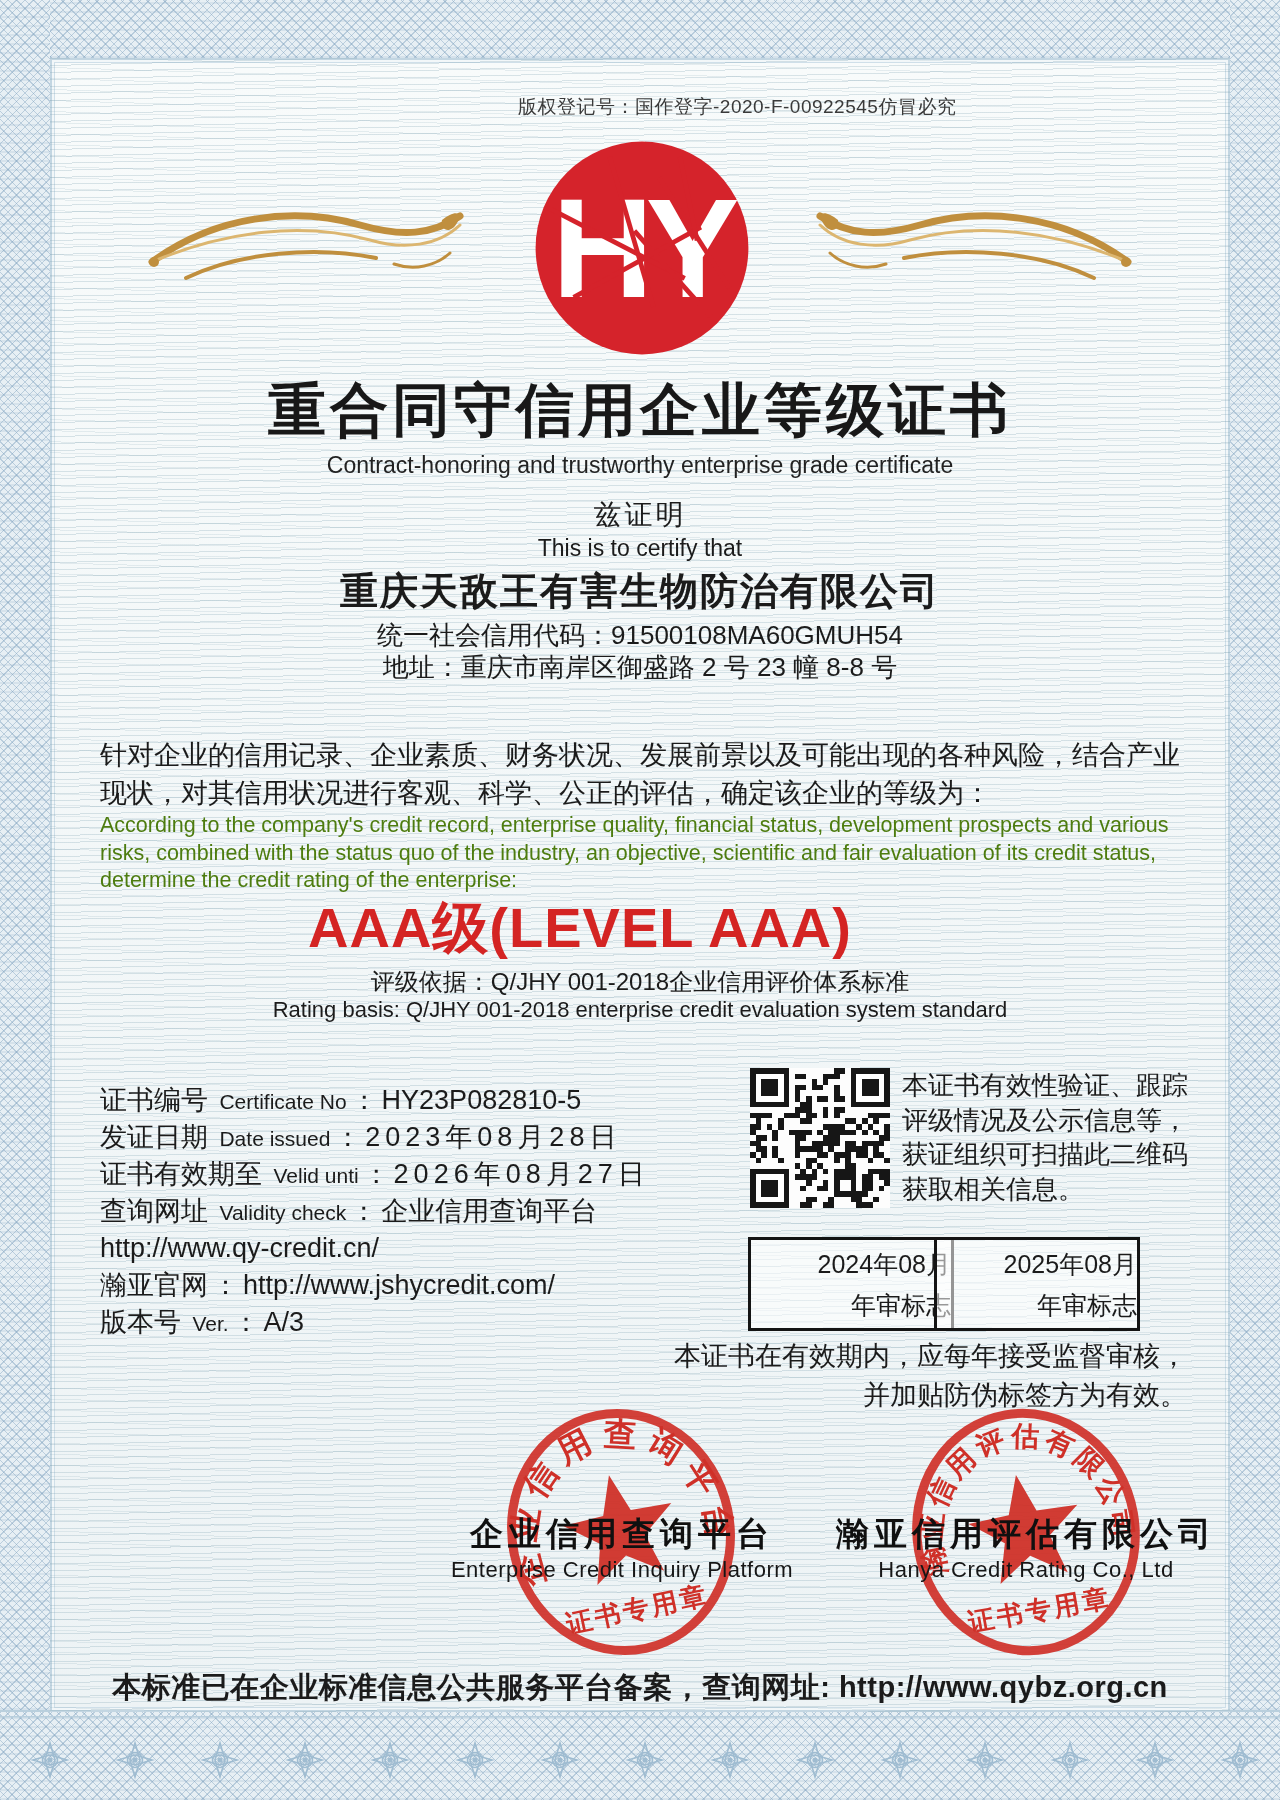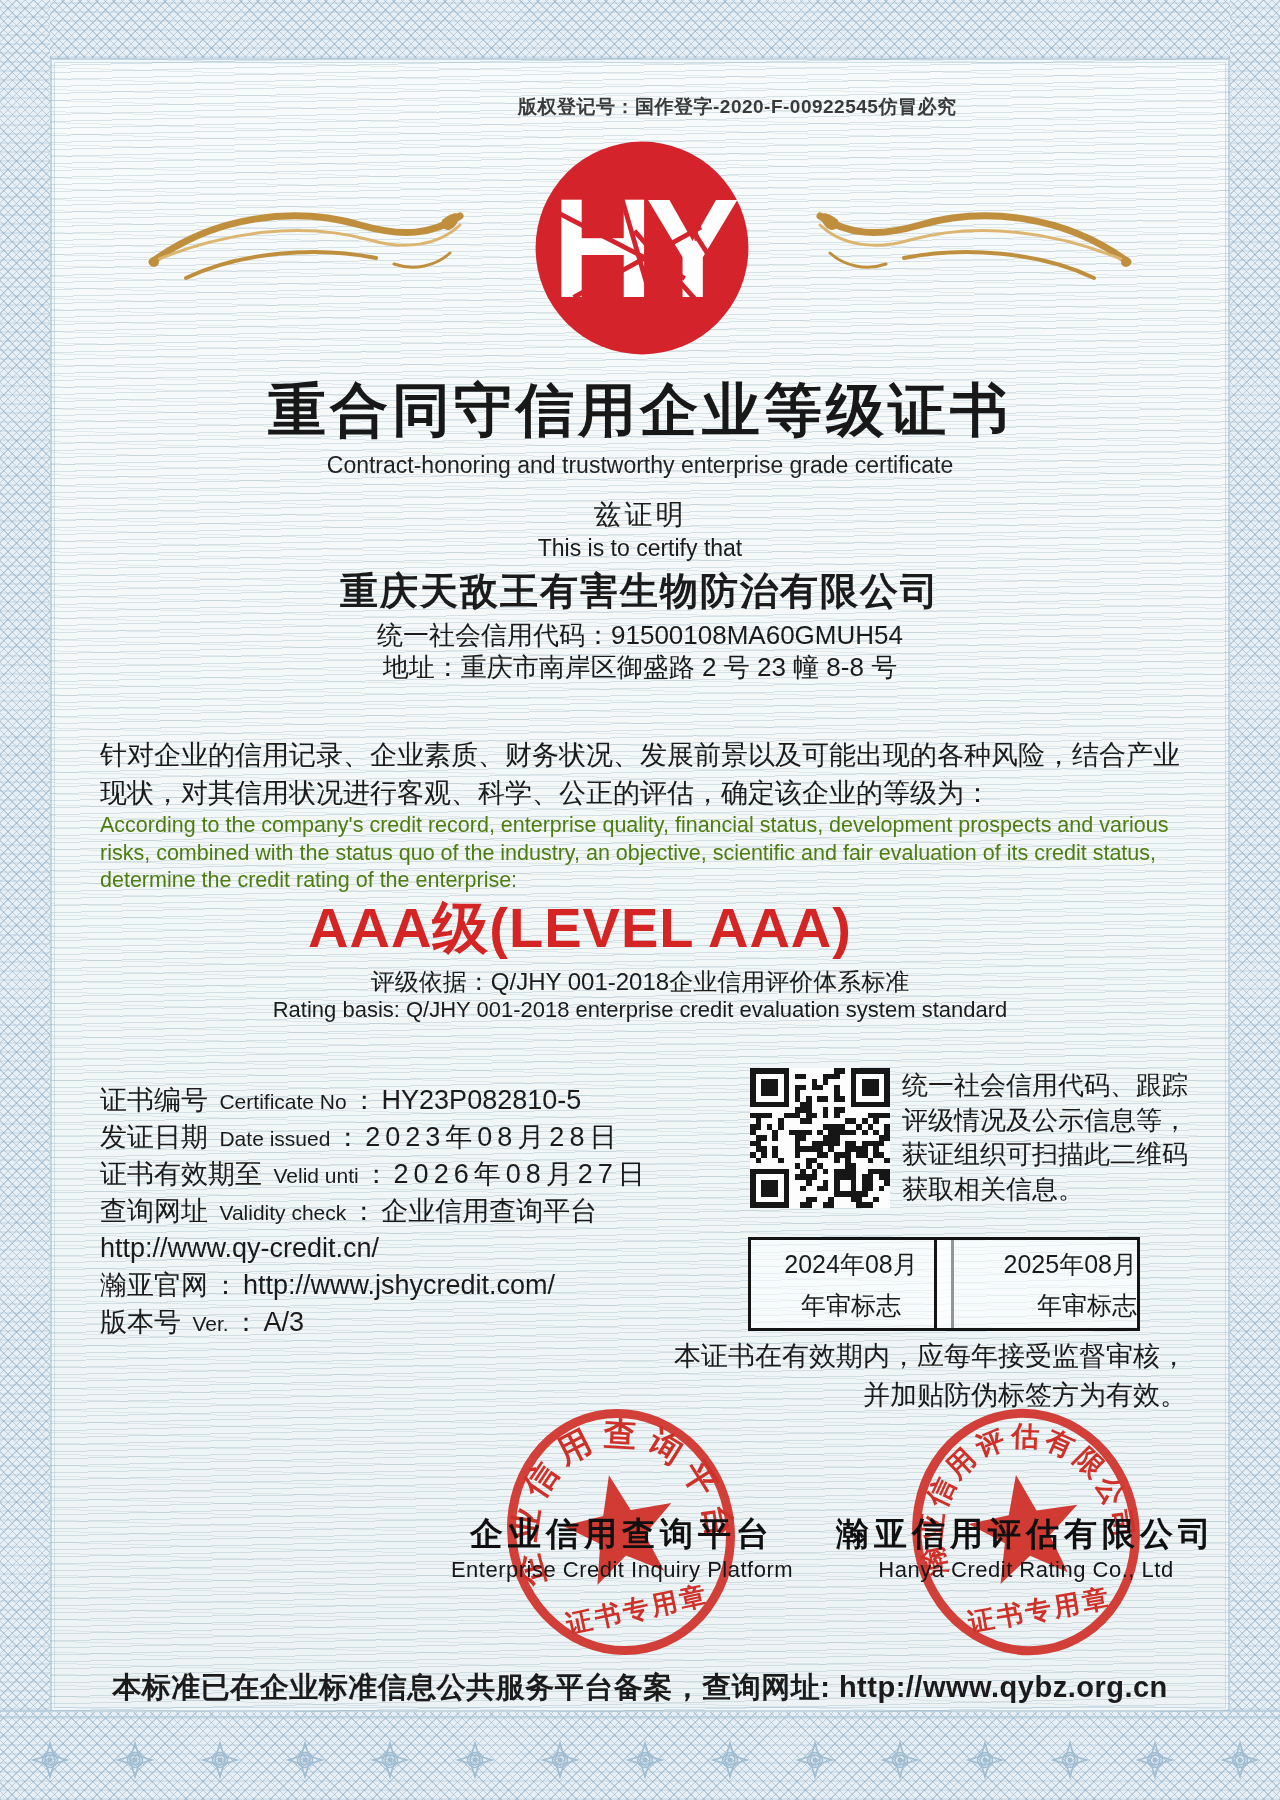--- a/index.html
+++ b/index.html
@@ -29,21 +29,21 @@
   }
   .wavelines{
     position:absolute;inset:0;
     background:
       repeating-linear-gradient(178.6deg, rgba(118,156,172,.26) 0 1px, rgba(0,0,0,0) 1px 7px),
       repeating-linear-gradient(181.7deg, rgba(118,156,172,.16) 0 1px, rgba(0,0,0,0) 1px 11px);
   }
   
   .abs{position:absolute;}
   .ctr{left:0;width:100%;text-align:center;}
-  .copyright{top:94px;left:518px;font-size:19px;color:#3a3a3a;letter-spacing:.5px;font-weight:bold;}
+  .copyright{top:94px;left:518px;font-size:19px;color:#3a3a3a;letter-spacing:.5px;}
   .logo-wrap{top:134px;left:528px;width:228px;height:228px;}
   .flourish{top:198px;width:330px;height:110px;}
   .flourish.left{left:142px;}
   .flourish.right{left:808px;transform:scaleX(-1);}
   .title-zh{top:372px;font-size:58px;font-weight:700;letter-spacing:4px;color:#181818;}
   .title-en{top:452px;font-size:23px;color:#222;}
   .certify-zh{top:496px;font-size:28px;letter-spacing:3px;}
   .certify-en{top:535px;font-size:23px;}
   .company{top:566px;font-size:38px;font-weight:800;letter-spacing:2px;}
   .code-line{top:618px;font-size:26px;}
@@ -62,21 +62,21 @@
   .den{font-size:21px;margin-left:7px;}
   .dsep{font-size:26px;}
   .dval{font-size:27px;margin-top:24px;}
   .dval.spaced{letter-spacing:5px;}
   
   .qr{top:1068px;left:750px;width:140px;height:140px;}
   .qr-note{top:1068px;left:902px;width:330px;font-size:26px;line-height:34.5px;}
   .abox{top:1237px;width:200px;height:80px;border:3px solid #141414;background:rgba(255,255,255,.55);
         text-align:center;font-size:25px;padding-top:8px;}
   .abox .l2{margin-top:8px;}
-  .abox.b0{left:748px;}
+  .abox.b0{left:748px;text-align:right;}
   .abox.b1{left:934px;text-align:right;}
   .sup{right:93px;font-size:27px;text-align:right;}
   .sup1{top:1338px;}
   .sup2{top:1377px;}
   
   .seal{width:264px;height:256px;}
   .seal.s0{top:1404px;left:489px;transform:rotate(-12deg);}
   .seal.s1{top:1404px;left:894px;transform:rotate(-10deg);}
   .orgzh{top:1512px;font-size:33px;font-weight:700;letter-spacing:5px;color:#101010;text-align:center;}
   .orgzh.o0{left:427px;width:390px;}
@@ -432,21 +432,21 @@
         <rect x="1" y="1" width="5" height="5" fill="#fff"></rect>
         <rect x="2" y="2" width="3" height="3"></rect>
         <rect x="18" y="0" width="7" height="7"></rect>
         <rect x="19" y="1" width="5" height="5" fill="#fff"></rect>
         <rect x="20" y="2" width="3" height="3"></rect>
         <rect x="0" y="18" width="7" height="7"></rect>
         <rect x="1" y="19" width="5" height="5" fill="#fff"></rect>
         <rect x="2" y="20" width="3" height="3"></rect>
       </svg></div>
   <div class="abs qr-note">
-    <div>统一社会信用代码、跟踪</div>
+    <div>本证书有效性验证、跟踪</div>
     <div>评级情况及公示信息等，</div>
     <div>获证组织可扫描此二维码</div>
     <div>获取相关信息。</div>
   </div>
 
   <div class="abs abox b0">
     <div>2024年08月</div>
     <div class="l2">年审标志</div>
   </div>
   <div class="abs abox b1">

